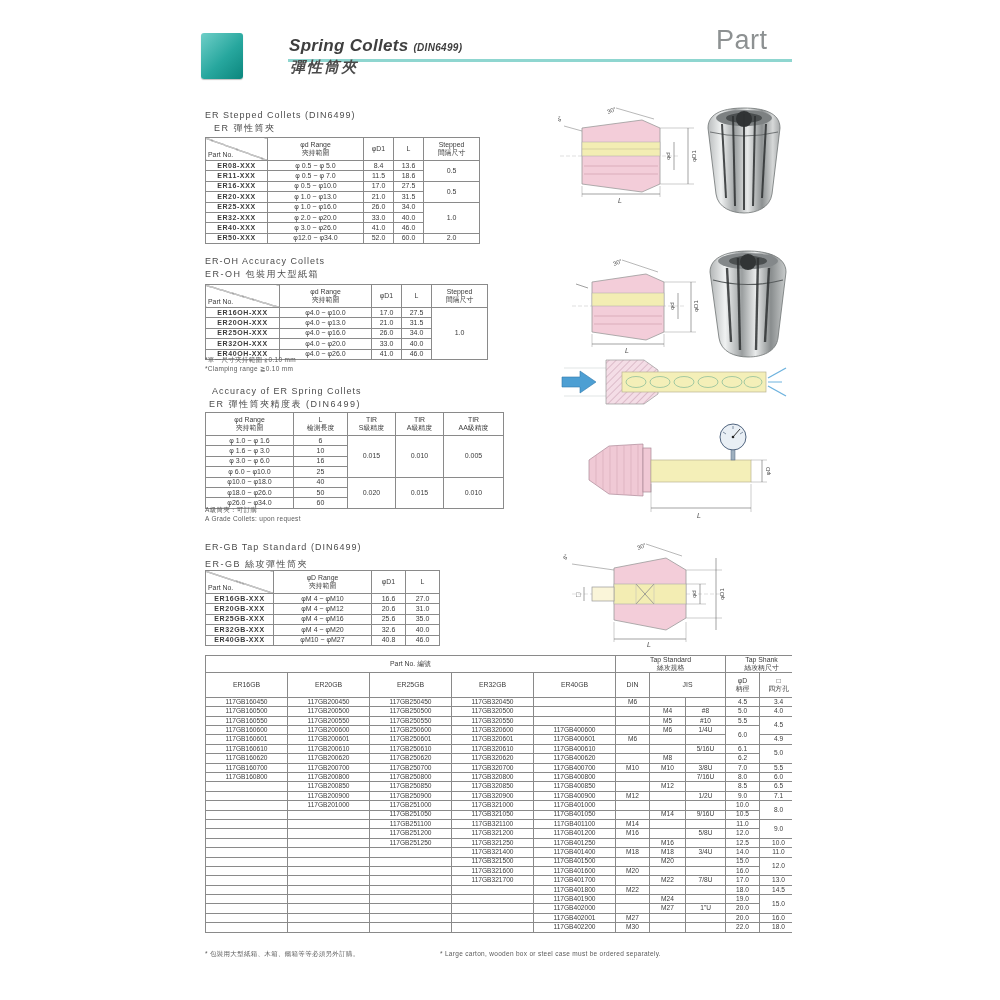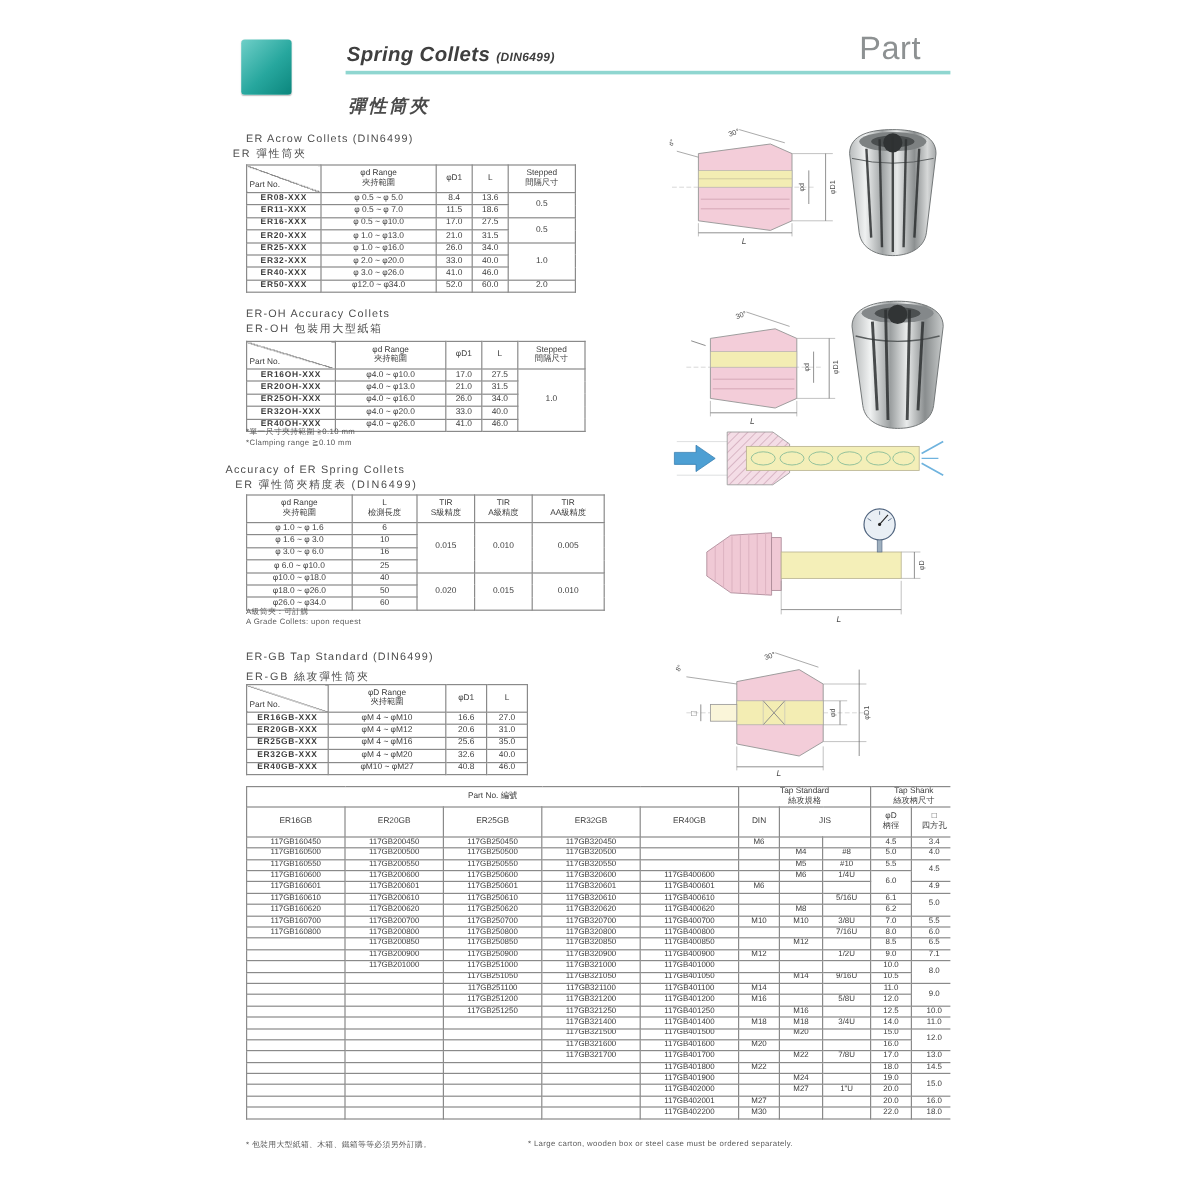--- a/index.html
+++ b/index.html
@@ -5,21 +5,21 @@
   html,body{margin:0;padding:0;background:#fff;}
   .page{position:relative;width:792px;height:1000px;background:#fff;overflow:hidden;
         font-family:"Liberation Sans",sans-serif;color:#3b3b3b;}
   .abs{position:absolute;}
   
   .teal-sq{left:201px;top:33px;width:42px;height:46px;border-radius:3px;
            background:linear-gradient(135deg,#6fcfc8 0%,#27a79e 55%,#0b867d 100%);box-shadow:0 1px 1px rgba(0,0,0,.25);}
   .title{left:289px;top:36px;font-size:17px;font-weight:bold;font-style:italic;color:#3f3f3f;letter-spacing:.3px;}
   .title .sfx{font-size:10px;}
   .rule{left:288px;top:59px;width:525px;height:3px;background:#8fd6d0;}
-  .title-zh{left:290px;top:79px;font-size:15px;font-weight:bold;font-style:italic;color:#4a4a4a;letter-spacing:2px;text-align:center;}
+  .title-zh{left:290px;top:58px;font-size:15px;font-weight:bold;font-style:italic;color:#4a4a4a;letter-spacing:2px;text-align:center;}
   .brand{left:716px;top:25px;font-size:27px;color:#8d9192;letter-spacing:.5px;}
   
   .h-en{font-size:9px;color:#4c4c4c;letter-spacing:1px;white-space:nowrap;}
   .h-zh{font-size:9px;color:#4c4c4c;letter-spacing:1.5px;white-space:nowrap;}
   .note{font-size:6.5px;color:#5a5a5a;letter-spacing:.3px;white-space:nowrap;}
   
   table{border-collapse:collapse;table-layout:fixed;background:#fff;}
   th,td{border:1px solid #8a8a8a;font-weight:normal;text-align:center;vertical-align:middle;
         padding:0 1px;white-space:pre-line;line-height:1.15;overflow:hidden;color:#3b3b3b;}
   th{font-size:6.9px;}
@@ -47,22 +47,22 @@
 
   <div class="abs teal-sq"></div>
   <div class="abs title">
     <span>Spring Collets</span>
     <span class="sfx">(DIN6499)</span>
   </div>
   <div class="abs rule"></div>
   <div class="abs title-zh">彈性筒夾</div>
   <div class="abs brand">Part</div>
 
-  <div class="abs h-en" style="left:205px;top:110px">ER Acrow Collets (DIN6499)</div>
-  <div class="abs h-zh" style="left:194px;top:122px">ER 彈性筒夾</div>
+  <div class="abs h-en" style="left:205px;top:110px">ER Stepped Collets (DIN6499)</div>
+  <div class="abs h-zh" style="left:214px;top:122px">ER 彈性筒夾</div>
   <table class="abs tsmall" style="left:205px;top:137px;width:274px">
       <colgroup>
         <col style="width: 62px;">
         <col style="width: 96px;">
         <col style="width: 30px;">
         <col style="width: 30px;">
         <col style="width: 56px;">
       </colgroup>
       <thead>
         <tr>
@@ -182,22 +182,22 @@
           <td>ER40OH-XXX</td>
           <td>φ4.0 ~ φ26.0</td>
           <td>41.0</td>
           <td>46.0</td>
         </tr>
       </tbody>
     </table>
   <div class="abs note" style="left:205px;top:356px">*單一尺寸夾持範圍 ≧0.10 mm</div>
   <div class="abs note" style="left:205px;top:365px">*Clamping range ≧0.10 mm</div>
 
-  <div class="abs h-en" style="left:188px;top:386px">Accuracy of ER Spring Collets</div>
-  <div class="abs h-zh" style="left:196px;top:398px">ER 彈性筒夾精度表 (DIN6499)</div>
+  <div class="abs h-en" style="left:212px;top:386px">Accuracy of ER Spring Collets</div>
+  <div class="abs h-zh" style="left:209px;top:398px">ER 彈性筒夾精度表 (DIN6499)</div>
   <table class="abs tsmall t3" style="left:205px;top:412px;width:298px">
       <colgroup>
         <col style="width: 88px;">
         <col style="width: 54px;">
         <col style="width: 48px;">
         <col style="width: 48px;">
         <col style="width: 60px;">
       </colgroup>
       <thead>
         <tr>

